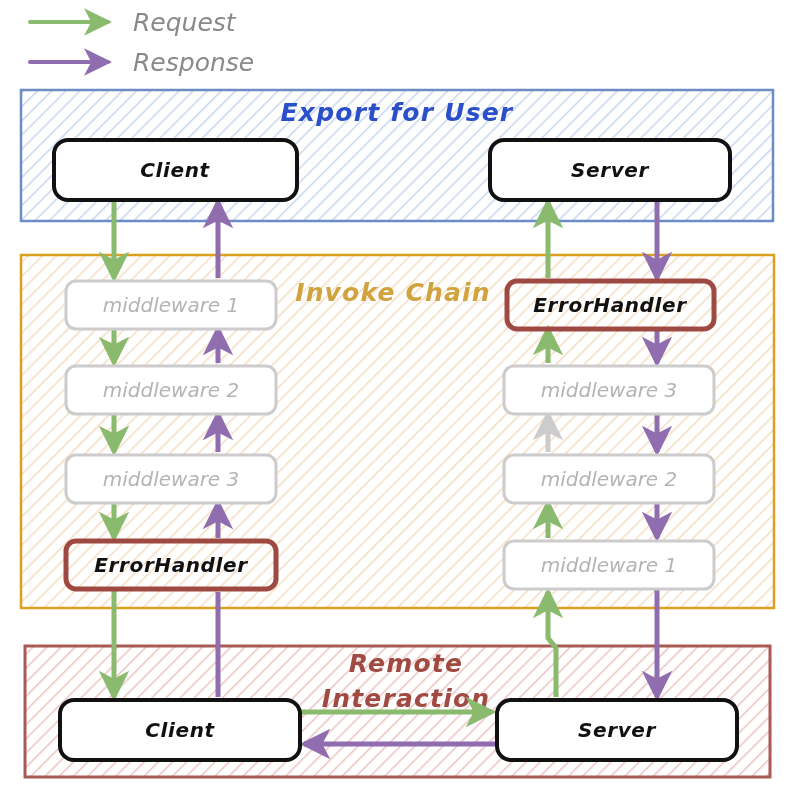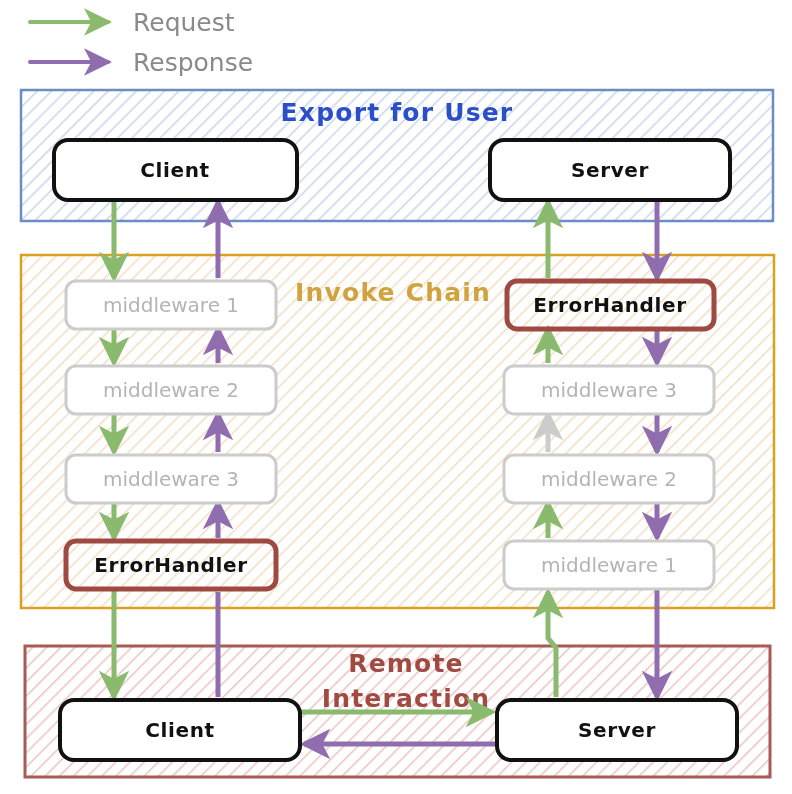--- a/index.html
+++ b/index.html
@@ -1,17 +1,17 @@
 <!DOCTYPE html>
 <html><head>
 <meta charset="utf-8">
 <style>
   html,body{margin:0;padding:0;background:#ffffff;}
   body{width:792px;height:794px;font-family:"DejaVu Sans",sans-serif;overflow:hidden;}
-  #stage{position:relative;width:730px;height:794px;}
+  #stage{position:relative;width:730px;height:794px;font-style:italic;}
   svg#canvas{position:absolute;left:0;top:0;width:792px;height:794px;}
 
   
   .legend-label{
     font-family:"DejaVu Sans",sans-serif;
     font-size:25px;fill:#8a8a8a;
   }
 
   
   .panel-title{

